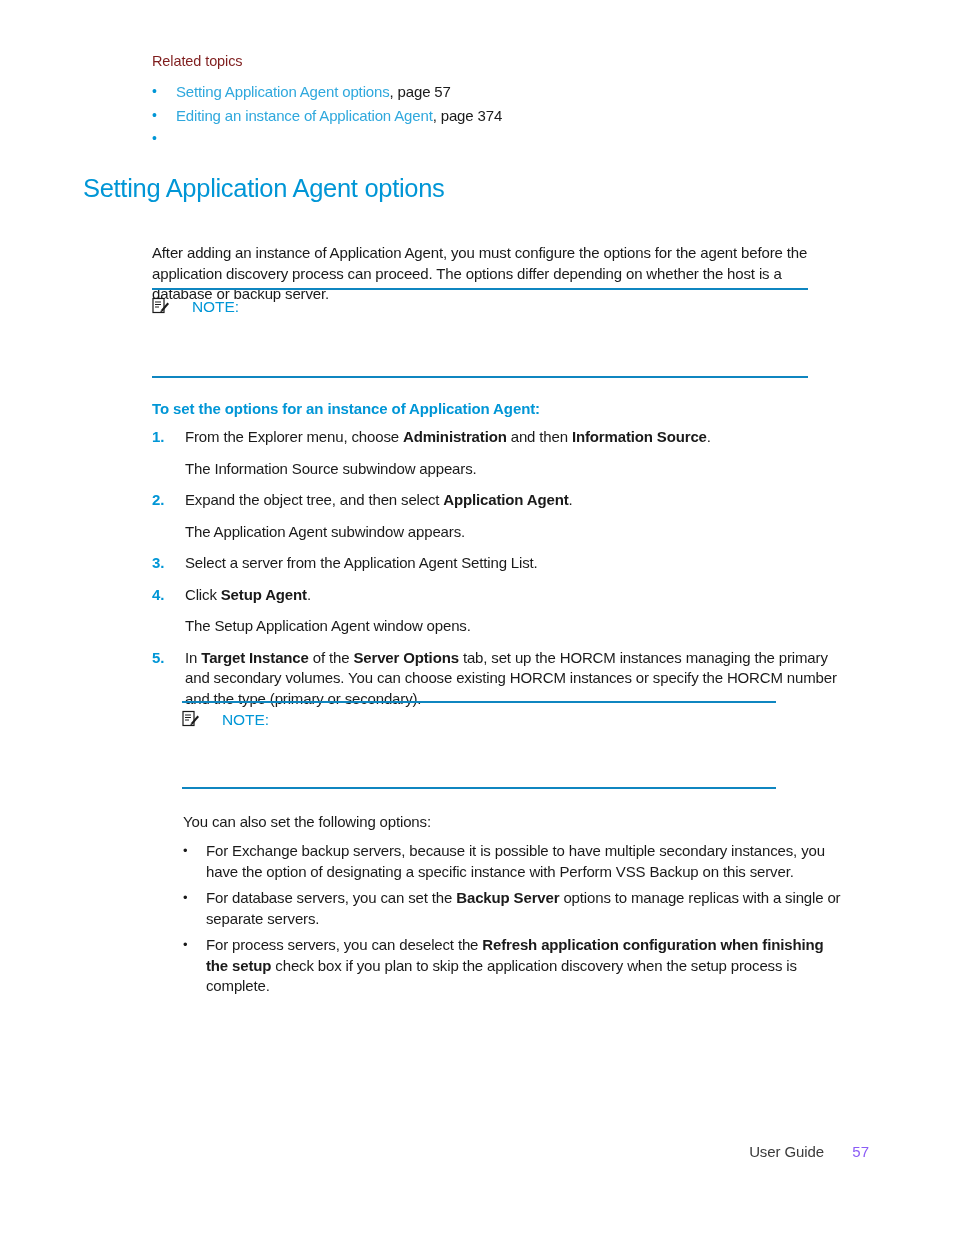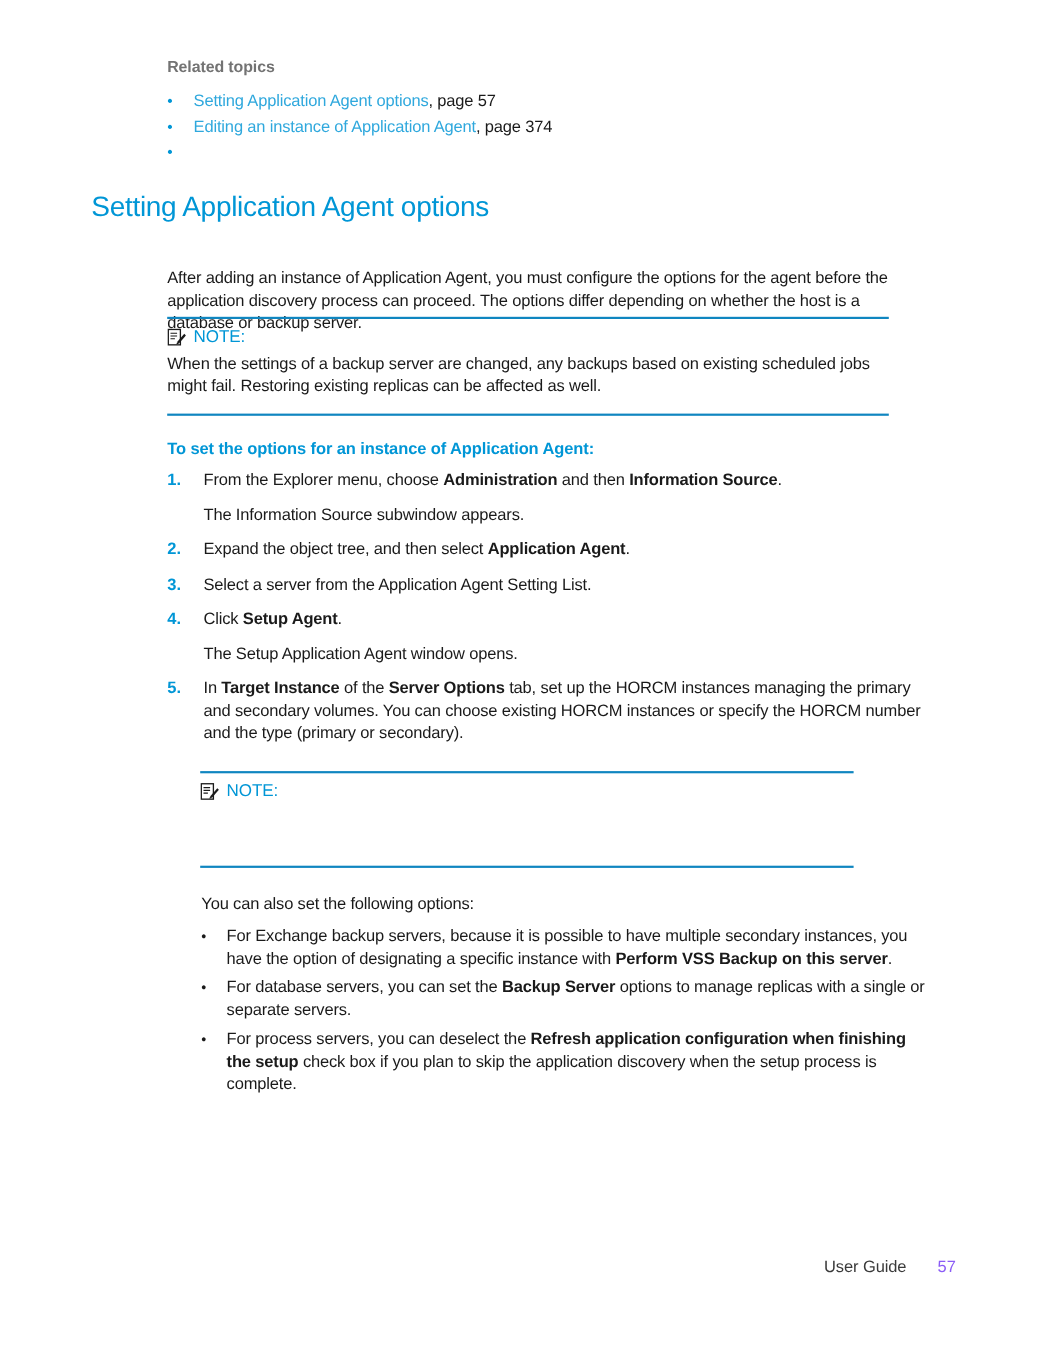--- a/index.html
+++ b/index.html
@@ -18,23 +18,23 @@
     background: #ffffff;
     overflow: hidden;
   }
 
   
   .related-heading {
     position: absolute;
     left: 152px;
     top: 53px;
     font-size: 14.5px;
-    font-weight: bold;
+    font-weight: normal;
     letter-spacing: -0.1px;
-    color: #737373;
+    color: #7f1d1d;
   }
   .related-list {
     position: absolute;
     left: 152px;
     top: 80px;
     width: 700px;
   }
   .related-item {
     display: flex;
     align-items: flex-start;
@@ -82,22 +82,23 @@
   .note {
     position: absolute;
   }
   .note .rule {
     height: 1.6px;
     background: #0f86c0;
     width: 100%;
   }
   .note .note-head {
     display: flex;
-    align-items: flex-end;
+    align-items: flex-start;
     margin-top: 8px;
+    gap: 16px;
   }
   .note .note-icon {
     width: 18px;
     height: 17px;
     flex: none;
     margin-right: 6px;
     position: relative;
     top: -1px;
   }
   .note .note-label {
@@ -266,36 +267,36 @@
           <rect x="1" y="1.5" width="11" height="14" fill="#ffffff" stroke="#1a1a1a" stroke-width="1.2"></rect>
           <line x1="3" y1="5" x2="9" y2="5" stroke="#1a1a1a" stroke-width="1"></line>
           <line x1="3" y1="7.5" x2="9" y2="7.5" stroke="#1a1a1a" stroke-width="1"></line>
           <line x1="3" y1="10" x2="7" y2="10" stroke="#1a1a1a" stroke-width="1"></line>
           <path d="M9 13 L15.5 5.5 L17 7 L10.5 14.5 Z" fill="#1a1a1a"></path>
           <path d="M9 13 L10.5 14.5 L8.3 15.2 Z" fill="#1a1a1a"></path>
         </svg>
       </span>
       <span class="note-label">NOTE:</span>
     </div>
-    <div class="note-body">When the settings of a backup server are changed, any backups based on existing scheduled jobs might fail. Restoring existing replicas can be affected as well.</div>
     <div class="rule-bottom"></div>
   </div>
 
   <div class="proc-heading">To set the options for an instance of Application Agent:</div>
 
   <div class="steps" id="steps-list">
       <div class="step-row">
         <span class="num">1.</span>
         <span class="step-text"><span>From the </span><span style="font-weight: normal;">Explorer</span><span> menu, choose </span><span style="font-weight: bold;">Administration</span><span> and then </span><span style="font-weight: bold;">Information Source</span><span>.</span></span>
       </div>
       <div class="result-row">The Information Source subwindow appears.</div>
       <div class="step-row">
         <span class="num">2.</span>
         <span class="step-text"><span>Expand the object tree, and then select </span><span style="font-weight: bold;">Application Agent</span><span>.</span></span>
       </div>
+      <div class="result-row">The Application Agent subwindow appears.</div>
       <div class="step-row">
         <span class="num">3.</span>
         <span class="step-text"><span>Select a server from the Application Agent Setting List.</span></span>
       </div>
       <div class="step-row">
         <span class="num">4.</span>
         <span class="step-text"><span>Click </span><span style="font-weight: bold;">Setup Agent</span><span>.</span></span>
       </div>
       <div class="result-row">The Setup Application Agent window opens.</div>
       <div class="step-row">
@@ -319,21 +320,21 @@
       </span>
       <span class="note-label">NOTE:</span>
     </div>
     <div class="rule-bottom"></div>
   </div>
 
   <div class="options-intro">You can also set the following options:</div>
   <div class="options-list" id="options-list">
       <div class="option-item">
         <span class="bullet">•</span>
-        <span class="option-text"><span>For Exchange backup servers, because it is possible to have multiple secondary instances, you have the option of designating a specific instance with </span><span style="font-weight: bold;">Perform VSS Backup on this server</span><span>.</span></span>
+        <span class="option-text"><span>For Exchange backup servers, because it is possible to have multiple secondary instances, you have the option of designating a specific instance with </span><span style="font-weight: normal;">Perform VSS Backup on this server</span><span>.</span></span>
       </div>
       <div class="option-item">
         <span class="bullet">•</span>
         <span class="option-text"><span>For database servers, you can set the </span><span style="font-weight: bold;">Backup Server</span><span> options to manage replicas with a single or separate servers.</span></span>
       </div>
       <div class="option-item">
         <span class="bullet">•</span>
         <span class="option-text"><span>For process servers, you can deselect the </span><span style="font-weight: bold;">Refresh application configuration when finishing the setup</span><span> check box if you plan to skip the application discovery when the setup process is complete.</span></span>
       </div>
     </div>

